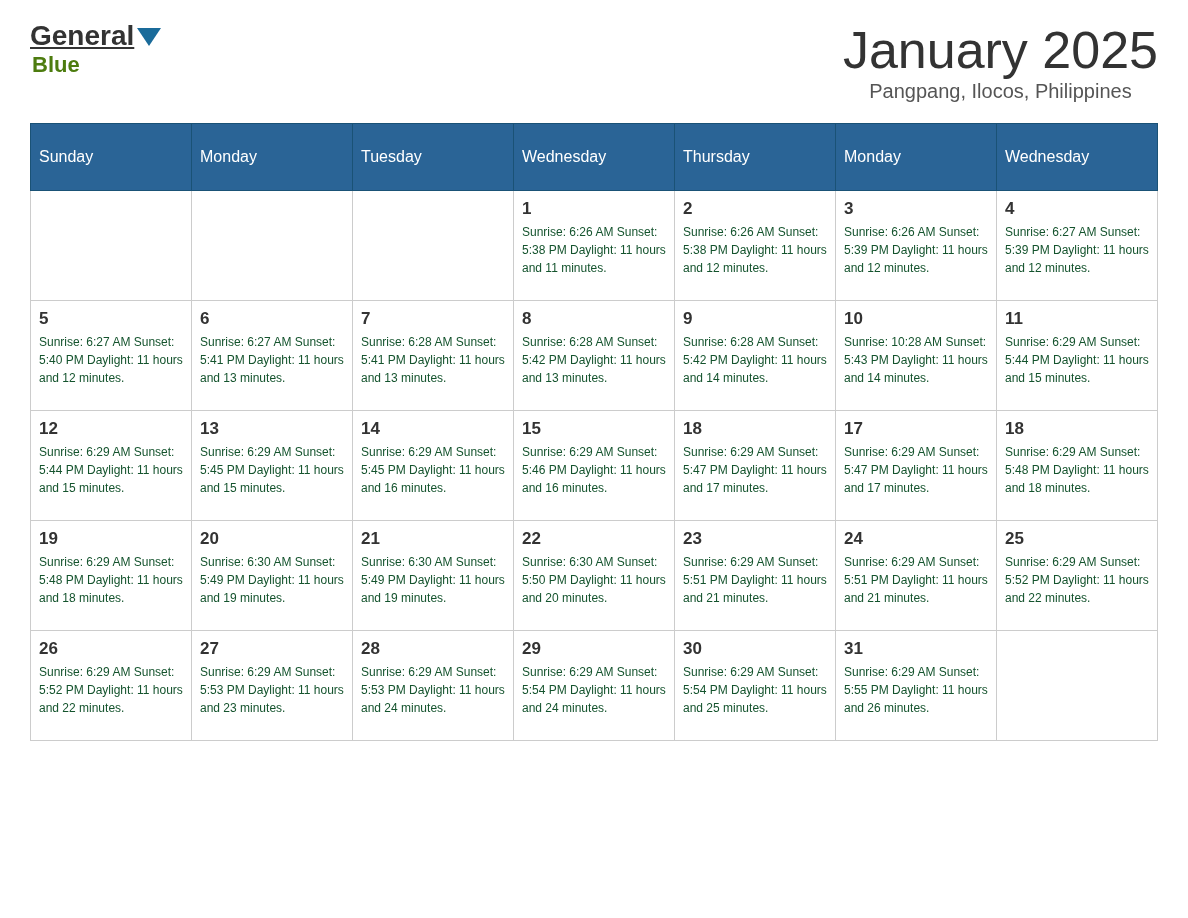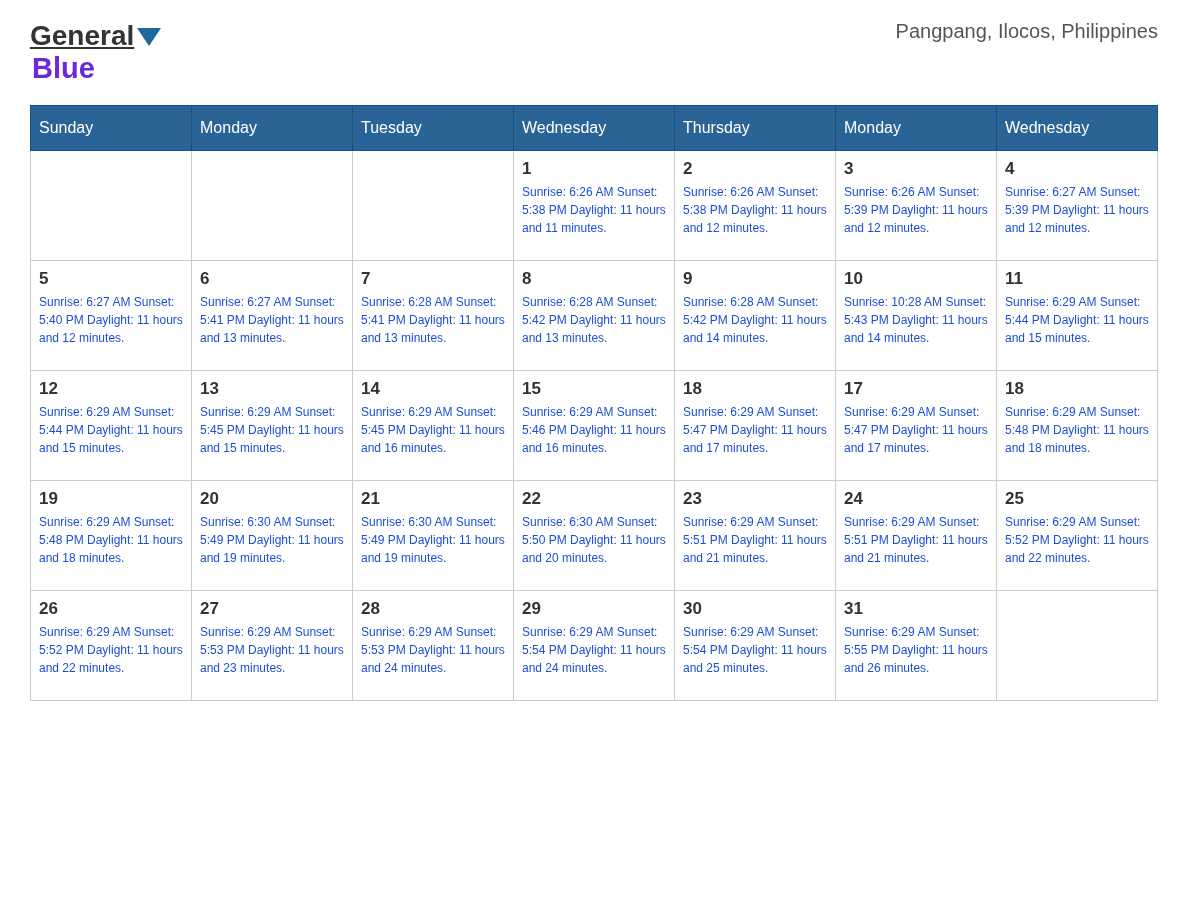--- a/index.html
+++ b/index.html
@@ -25,22 +25,22 @@
       font-weight: bold;
       color: #333;
       display: flex;
       align-items: center;
     }
     .logo-general {
       color: #333;
       text-decoration: underline;
     }
     .logo-blue {
-      color: #6d28d9;
-      font-size: 29px;
+      color: #4d7c0f;
+      font-size: 22px;
       margin-left: 2px;
       font-weight: bold;
     }
     .title-section {
       text-align: right;
     }
     .month-title {
       font-size: 52px;
       font-weight: normal;
       color: #333;
@@ -51,42 +51,42 @@
       text-align: center;
     }
     .calendar {
       width: 100%;
       border-collapse: collapse;
       border: 1px solid #ccc;
     }
     .calendar th {
       background-color: #2a6496;
       color: #fff;
-      padding: 13px 8px;
+      padding: 24px 8px;
       text-align: left;
       font-size: 16px;
       font-weight: normal;
       border: 1px solid #1a5276;
     }
     .calendar td {
       border: 1px solid #ccc;
       vertical-align: top;
       padding: 8px;
       width: calc(100% / 7);
       min-height: 100px;
     }
     .day-number {
       font-size: 17px;
       font-weight: bold;
       color: #333;
       margin-bottom: 4px;
     }
     .day-info {
       font-size: 12px;
-      color: #1d4ed8;
+      color: #14532d;
       line-height: 1.5;
     }
     .empty-cell {
       background: #fff;
     }
     .week-row td {
       height: 110px;
     }
     
     .logo-icon {
@@ -108,20 +108,21 @@
   <div class="logo">
     <div class="logo-text">
       <span class="logo-general">General</span>
         <span class="logo-icon"></span>
     </div>
     <div>
       <span class="logo-blue">Blue</span>
     </div>
   </div>
   <div class="title-section">
+    <div class="month-title">January 2025</div>
     <div class="location">Pangpang, Ilocos, Philippines</div>
   </div>
 </div>
 
 <table class="calendar">
   <thead>
     <tr>
     <th>Sunday</th>
         <th>Monday</th>
         <th>Tuesday</th>

